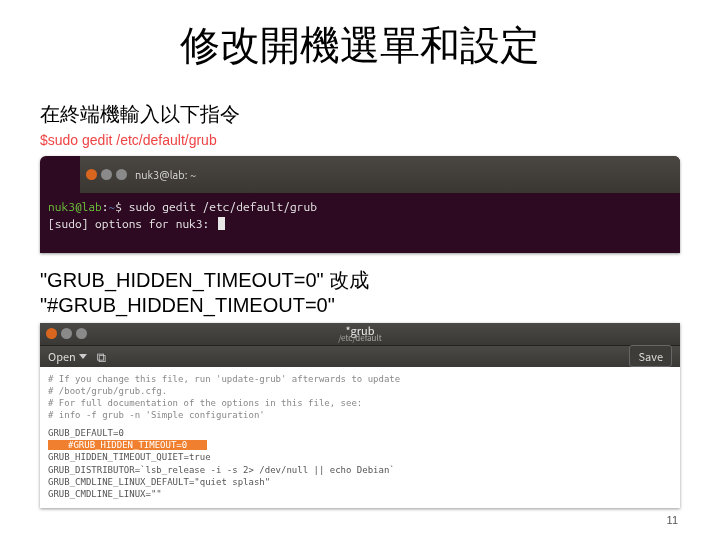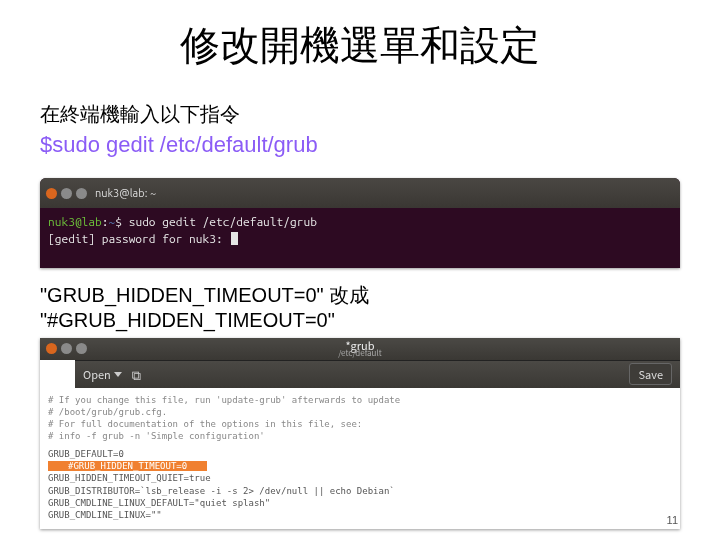--- a/index.html
+++ b/index.html
@@ -20,39 +20,40 @@
     margin-bottom: 28px;
   }
   .subhead {
     font-family: "DFKai-SB", "KaiTi", "STKaiti", serif;
     font-size: 20px;
     color: #000;
     margin-bottom: 4px;
   }
   .cmdline {
     font-family: Arial, sans-serif;
-    font-size: 22px;
-    color: #8b5cf6;
-    margin-bottom: 20px;
+    font-size: 14px;
+    color: #ef4444;
+    margin-bottom: 8px;
   }
   .terminal {
     width: 100%;
     background: #2d0a22;
     border-radius: 6px 6px 0 0;
     overflow: hidden;
     margin-bottom: 14px;
     box-shadow: 0 1px 3px rgba(0,0,0,.4);
   }
   .term-titlebar {
-    height: 30px;
+    height: 37px;
     background: linear-gradient(#4a4743,#3a3733);
     display: flex;
     align-items: center;
     padding: 0 6px;
     gap: 4px;
+    margin-left: 40px;
   }
   .tb-btn {
     width: 11px; height: 11px; border-radius: 50%;
     background: #d9661e;
   }
   .tb-btn.b2 { background: #8a8a8a; }
   .tb-btn.b3 { background: #8a8a8a; }
   .tb-title {
     color: #ddd; font-size: 11px; margin-left: 4px;
     font-family: "Ubuntu", sans-serif;
@@ -97,30 +98,29 @@
     display: flex;
     align-items: center;
     justify-content: center;
     position: relative;
     color: #eee;
     font-size: 11px;
   }
   .ed-tb-left { position:absolute; left:6px; display:flex; gap:4px; }
   .ed-subtitle { font-size:8px; color:#aaa; text-align:center; margin-top:-2px; }
   .ed-toolbar {
-    height: 28px;
+    height: 22px;
     background: linear-gradient(#4b4945,#3a3834);
     display: flex;
     align-items: center;
     padding: 0 8px;
     gap: 10px;
     color: #ddd;
     font-size: 11px;
     border-top: 1px solid #222;
-    margin-left: 35px;
   }
   .ed-toolbar .spacer { flex: 1; }
   .ed-toolbar .btn {
     display: flex; align-items: center; gap: 3px;
     cursor: default;
   }
   .caret-down {
     width: 0; height: 0;
     border-left: 4px solid transparent;
     border-right: 4px solid transparent;
@@ -170,21 +170,21 @@
     <div class="tb-btn b2"></div>
     <div class="tb-btn b3"></div>
     <div class="tb-title">nuk3@lab: ~</div>
   </div>
   <div class="term-body">
     <div>
       <span class="prompt-user">nuk3@lab</span><span class="prompt-sym">:</span><span class="prompt-path">~</span><span class="prompt-sym">$</span>
       <span class="term-text">sudo gedit /etc/default/grub</span>
     </div>
     <div>
-      <span class="term-text">[gedit] password for nuk3:</span>
+      <span class="term-text">[sudo] options for nuk3:</span>
       <span class="cursor"></span>
     </div>
   </div>
 </div>
 
 <div class="mod-line">
   <span>"GRUB_HIDDEN_TIMEOUT=0"</span>
   <span class="kai">改成</span>
 </div>
 <div class="mod-line">

